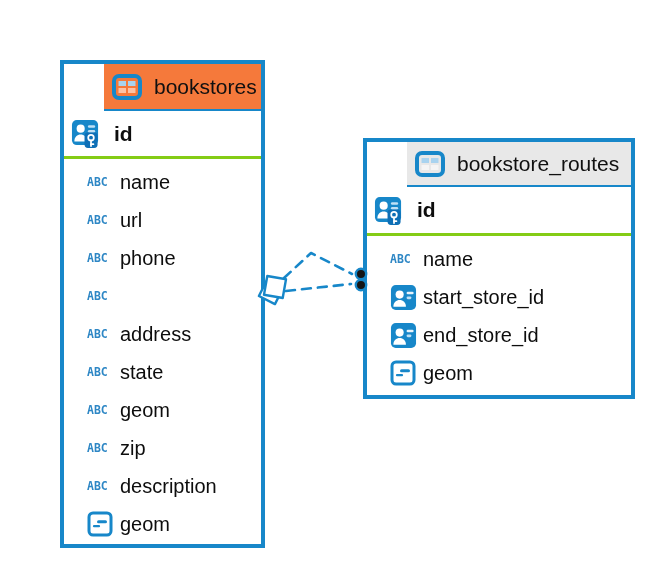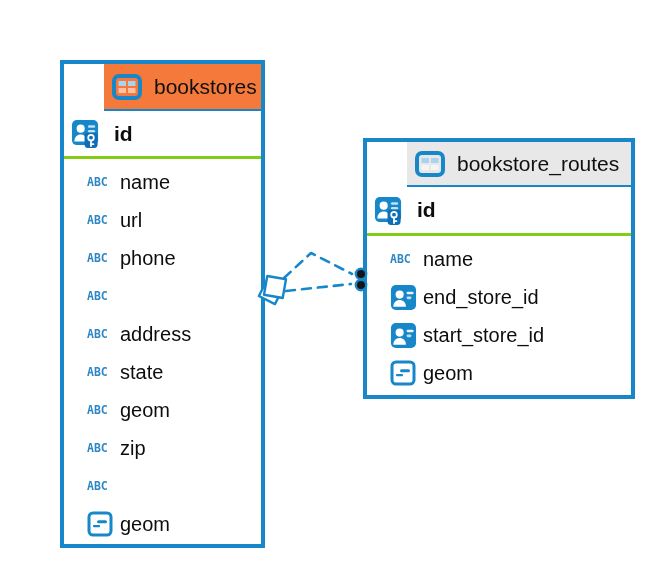--- a/index.html
+++ b/index.html
@@ -129,20 +129,21 @@
       <div class="col-row">
         <span class="icon-cell abc">ABC</span>
         <span>geom</span>
       </div>
       <div class="col-row">
         <span class="icon-cell abc">ABC</span>
         <span>zip</span>
       </div>
       <div class="col-row">
         <span class="icon-cell abc">ABC</span>
+        <span>description</span>
       </div>
       <div class="col-row">
         <span class="icon-cell">
           <svg width="26" height="26" viewBox="0 0 26 26">
             <rect x="2" y="2" width="22" height="22" rx="4" fill="#ffffff" stroke="#1787C9" stroke-width="3"></rect>
             <path d="M7 15.2 h5" stroke="#1787C9" stroke-width="2.2" stroke-linecap="round"></path>
             <path d="M11.5 10.8 h7" stroke="#1787C9" stroke-width="3" stroke-linecap="round"></path>
           </svg>
         </span>
         <span>geom</span>
@@ -189,33 +190,33 @@
       <div class="col-row">
         <span class="icon-cell">
           <svg width="27" height="27" viewBox="0 0 28 28">
             <rect x="1" y="1" width="26" height="26" rx="5" fill="#1787C9"></rect>
             <circle cx="10" cy="11" r="4.2" fill="#ffffff"></circle>
             <path d="M3.5 23.3 c0-4.2 3-6.8 6.5-6.8 s6.5 2.6 6.5 6.8 v0.4 h-13 z" fill="#ffffff"></path>
             <rect x="17.2" y="8" width="7.3" height="2.7" rx="1.35" fill="#E8F3FB"></rect>
             <rect x="17.2" y="13" width="5" height="2.7" rx="1.35" fill="#BFE0F5"></rect>
           </svg>
         </span>
-        <span>end_store_id</span>
+        <span>start_store_id</span>
       </div>
       <div class="col-row">
         <span class="icon-cell">
           <svg width="27" height="27" viewBox="0 0 28 28">
             <rect x="1" y="1" width="26" height="26" rx="5" fill="#1787C9"></rect>
             <circle cx="10" cy="11" r="4.2" fill="#ffffff"></circle>
             <path d="M3.5 23.3 c0-4.2 3-6.8 6.5-6.8 s6.5 2.6 6.5 6.8 v0.4 h-13 z" fill="#ffffff"></path>
             <rect x="17.2" y="8" width="7.3" height="2.7" rx="1.35" fill="#E8F3FB"></rect>
             <rect x="17.2" y="13" width="5" height="2.7" rx="1.35" fill="#BFE0F5"></rect>
           </svg>
         </span>
-        <span>start_store_id</span>
+        <span>end_store_id</span>
       </div>
       <div class="col-row">
         <span class="icon-cell">
           <svg width="26" height="26" viewBox="0 0 26 26">
             <rect x="2" y="2" width="22" height="22" rx="4" fill="#ffffff" stroke="#1787C9" stroke-width="3"></rect>
             <path d="M7 15.2 h5" stroke="#1787C9" stroke-width="2.2" stroke-linecap="round"></path>
             <path d="M11.5 10.8 h7" stroke="#1787C9" stroke-width="3" stroke-linecap="round"></path>
           </svg>
         </span>
         <span>geom</span>

